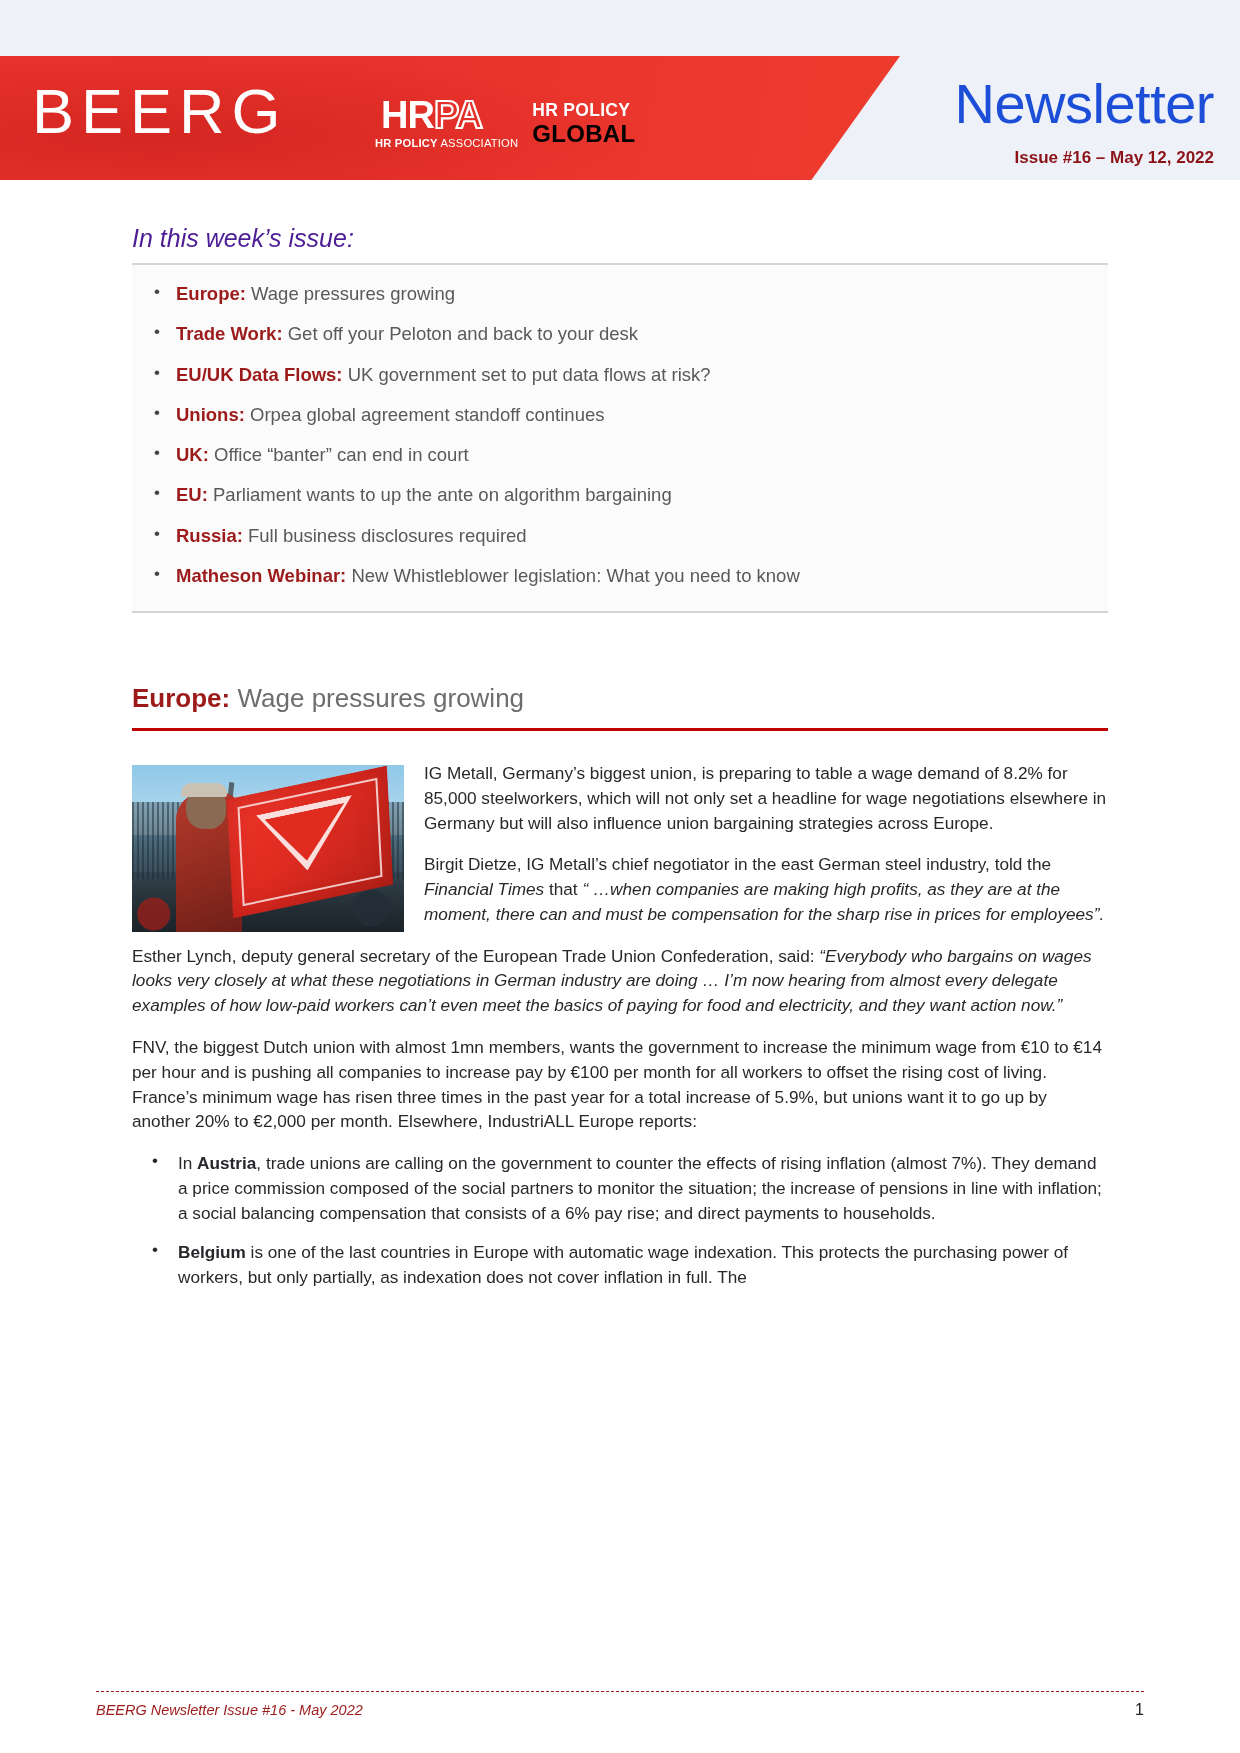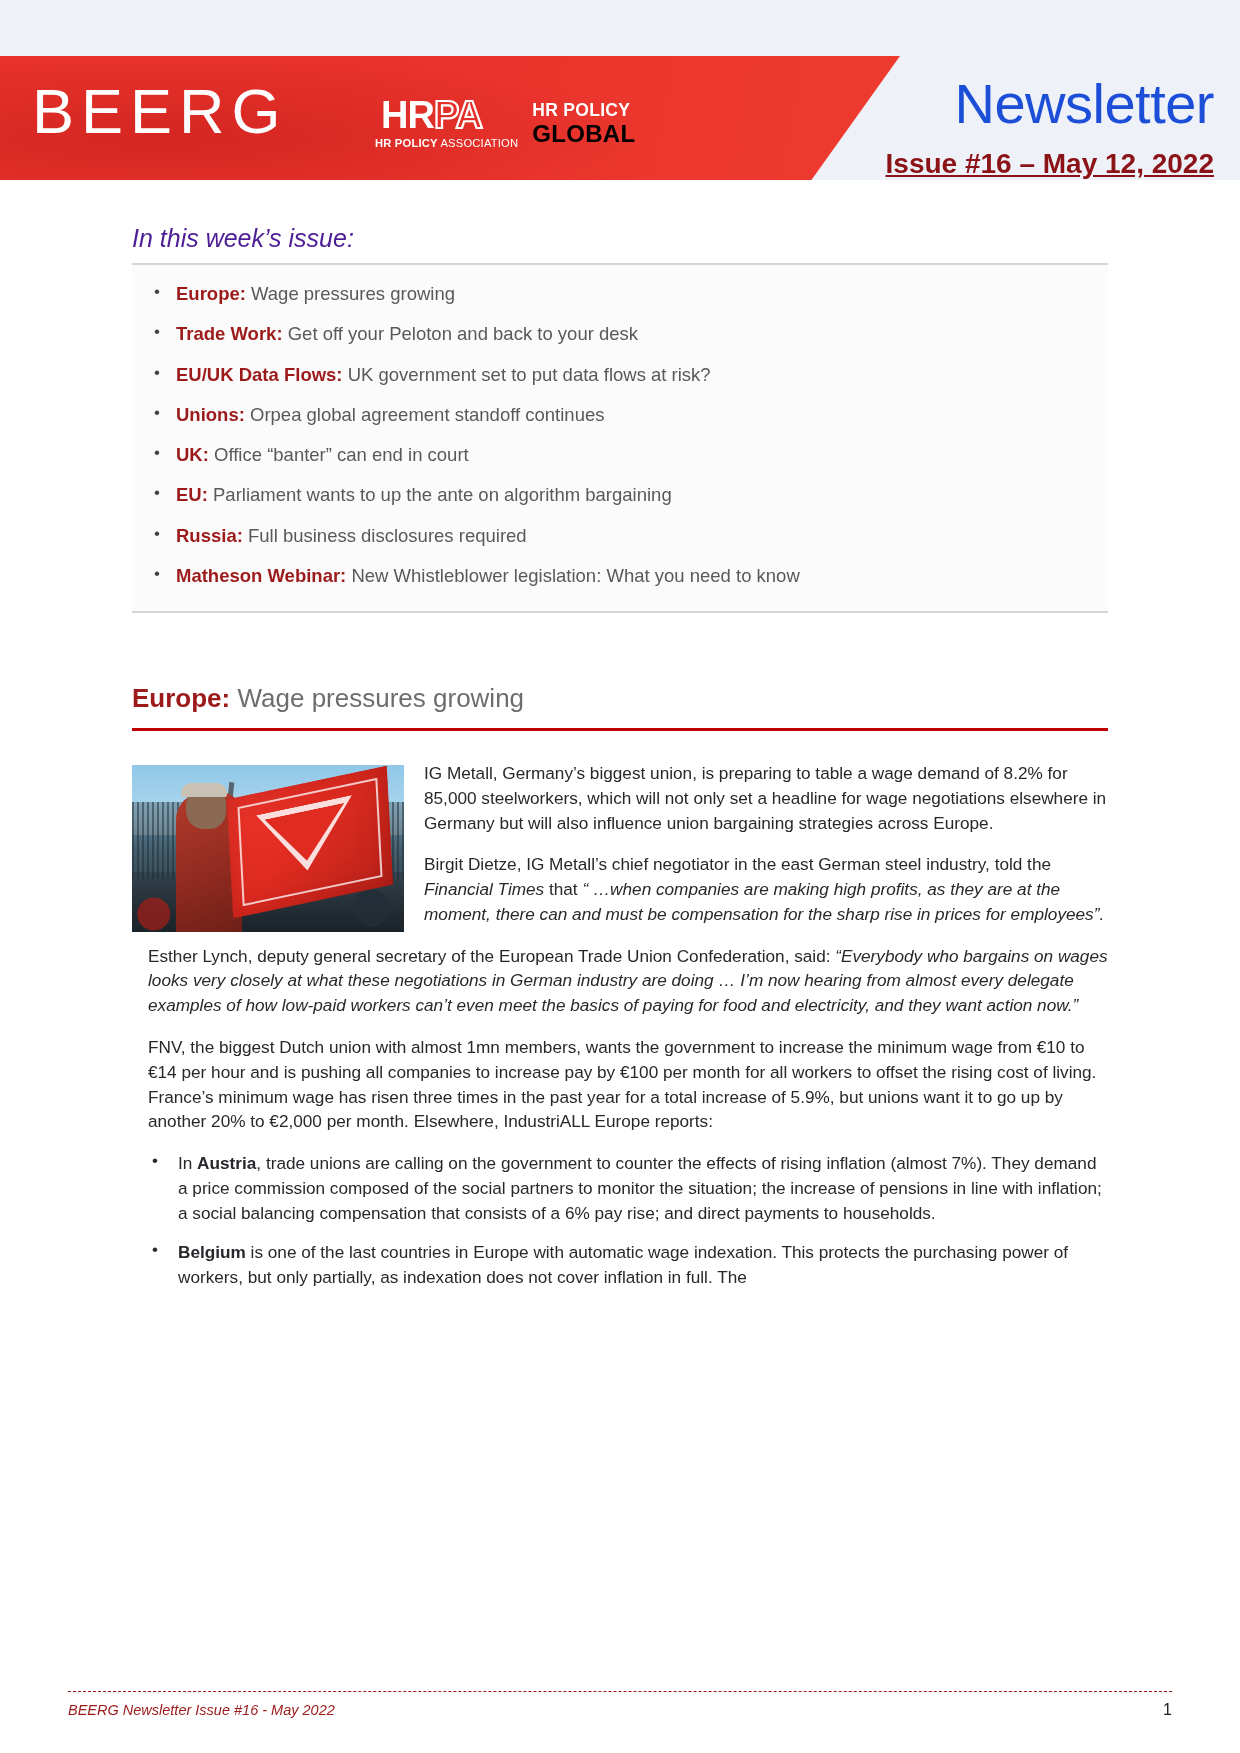--- a/index.html
+++ b/index.html
@@ -98,26 +98,25 @@
     font-weight: 400;
     color: #1d4ed8;
     line-height: 1;
     letter-spacing: -0.5px;
     text-align: right;
     z-index: 3;
   }
   .header-issue {
     position: absolute;
     right: 26px; top: 148px;
-    font-size: 28px;
+    font-size: 17px;
     font-weight: 700;
     color: #8b1217;
     text-align: right;
     z-index: 3;
-    text-decoration: underline;
   }
 
   
   .page {
     position: relative;
     padding: 0 132px 0 132px;
   }
 
   .toc-title {
     margin-top: 44px;
@@ -171,21 +170,21 @@
     color: #9c1a1a;
     font-weight: 700;
   }
   .section-rule {
     margin-top: 14px;
     border-top: 3px solid #c00000;
   }
 
   
   .article { margin-top: 30px; font-size: 17.2px; color: #26282b; line-height: 1.44; }
-  .article p { margin: 0 0 17px 16px; text-align: left; }
+  .article p { margin: 0 0 17px 0; text-align: left; }
   .article i, .article em { font-style: italic; }
   .article b { font-weight: 700; }
 
   .photo {
     float: left;
     width: 272px;
     height: 167px;
     margin: 4px 20px 6px 0;
     position: relative;
     overflow: hidden;
@@ -279,21 +278,21 @@
     left: 20px; top: -2px;
     font-size: 17px;
     color: #26282b;
   }
 
   
   .footer {
     position: absolute;
     left: 0; bottom: 34px;
     width: 1240px;
-    padding: 0 68px;
+    padding: 0 96px;
   }
   .footer-rule {
     border-top: 1.6px dashed #9c1a1a;
     margin-bottom: 9px;
   }
   .footer-row {
     display: flex;
     justify-content: space-between;
     align-items: baseline;
     font-size: 14.5px;

